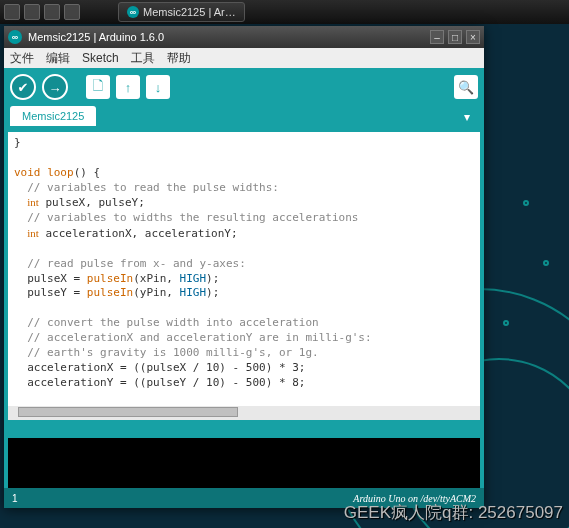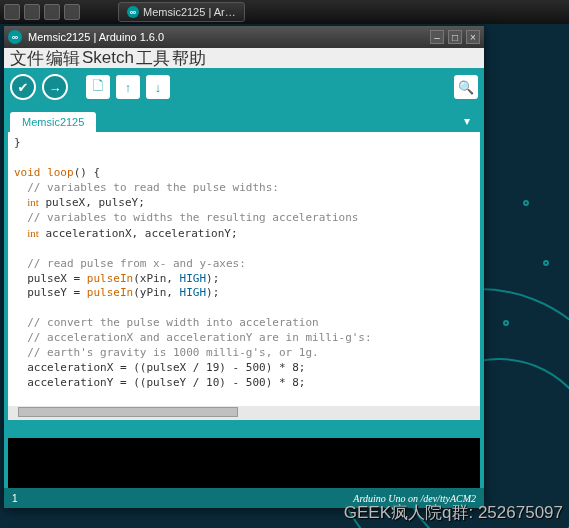--- a/index.html
+++ b/index.html
@@ -50,38 +50,38 @@
   }
   .titlebar {
     height: 22px; background: linear-gradient(#555,#333);
     display:flex; align-items:center; padding:0 4px; gap:6px;
     color:#fff; font-size:11px;
   }
   .tb-logo { width:14px;height:14px; background:#00979d; border-radius:50%; display:flex;align-items:center;justify-content:center; font-size:9px; font-weight:bold;}
   .winctrl { margin-left:auto; display:flex; gap:4px;}
   .winctrl span { width:14px;height:14px; background:#555; color:#ddd; font-size:10px; display:flex;align-items:center;justify-content:center; cursor:pointer; border:1px solid #777;}
   .menubar {
-    height:20px; background:#eeeeee; display:flex; gap:2px;
-    padding:0 6px; align-items:center; font-size:17px; color:#333;
+    height:20px; background:#eeeeee; display:flex; gap:12px;
+    padding:0 6px; align-items:center; font-size:12px; color:#333;
   }
   .menubar span { cursor:pointer;}
   .toolbar {
     height:38px; background:#17a1a5;
     display:flex; align-items:center; padding:0 6px; gap:6px;
   }
   .tbtn {
     width:26px;height:26px; border-radius:50%;
     background:#128e92; border:2px solid #fff;
     color:#fff; display:flex;align-items:center;justify-content:center;
     font-size:13px; cursor:pointer;
   }
   .tbtn.sq { border-radius:3px; background:#fff; color:#17a1a5; width:24px;height:24px; border:none;}
   .tbtn.right { margin-left:auto;}
   .tabbar {
-    height:26px; background:#17a1a5; display:flex; align-items:flex-end;
+    height:26px; background:#17a1a5; display:flex; align-items:flex-start;
     padding:0 6px;
     gap:15px;
   }
   .tab {
     background:#fff; color:#17a1a5; font-size:11px;
     padding:4px 12px; border-radius:3px 3px 0 0; cursor:pointer;
   }
   .tabmenu { margin-left:auto; color:#fff; padding:4px 8px; cursor:pointer; font-size:12px;}
   .editor {
     flex: 1; background:#fff; overflow:auto;
@@ -178,21 +178,21 @@
 <span class="cm">  // variables to widths the resulting accelerations</span>
 <span>  </span><span class="ty">int</span><span> accelerationX, accelerationY;</span>
 <span></span>
 <span class="cm">  // read pulse from x- and y-axes:</span>
 <span>  pulseX = </span><span class="fn">pulseIn</span><span>(xPin, </span><span class="cn">HIGH</span><span>);</span>
 <span>  pulseY = </span><span class="fn">pulseIn</span><span>(yPin, </span><span class="cn">HIGH</span><span>);</span>
 <span></span>
 <span class="cm">  // convert the pulse width into acceleration</span>
 <span class="cm">  // accelerationX and accelerationY are in milli-g's:</span>
 <span class="cm">  // earth's gravity is 1000 milli-g's, or 1g.</span>
-<span>  accelerationX = ((pulseX / 19) - 500) * 8;</span>
+<span>  accelerationX = ((pulseX / 10) - 500) * 3;</span>
 <span>  accelerationY = ((pulseY / 10) - 500) * 8;</span>
 <span></span>
 <span class="cm">  // print the acceleration</span>
 
 
 
 
 </div>
 
   <div class="scrollbar-h">

